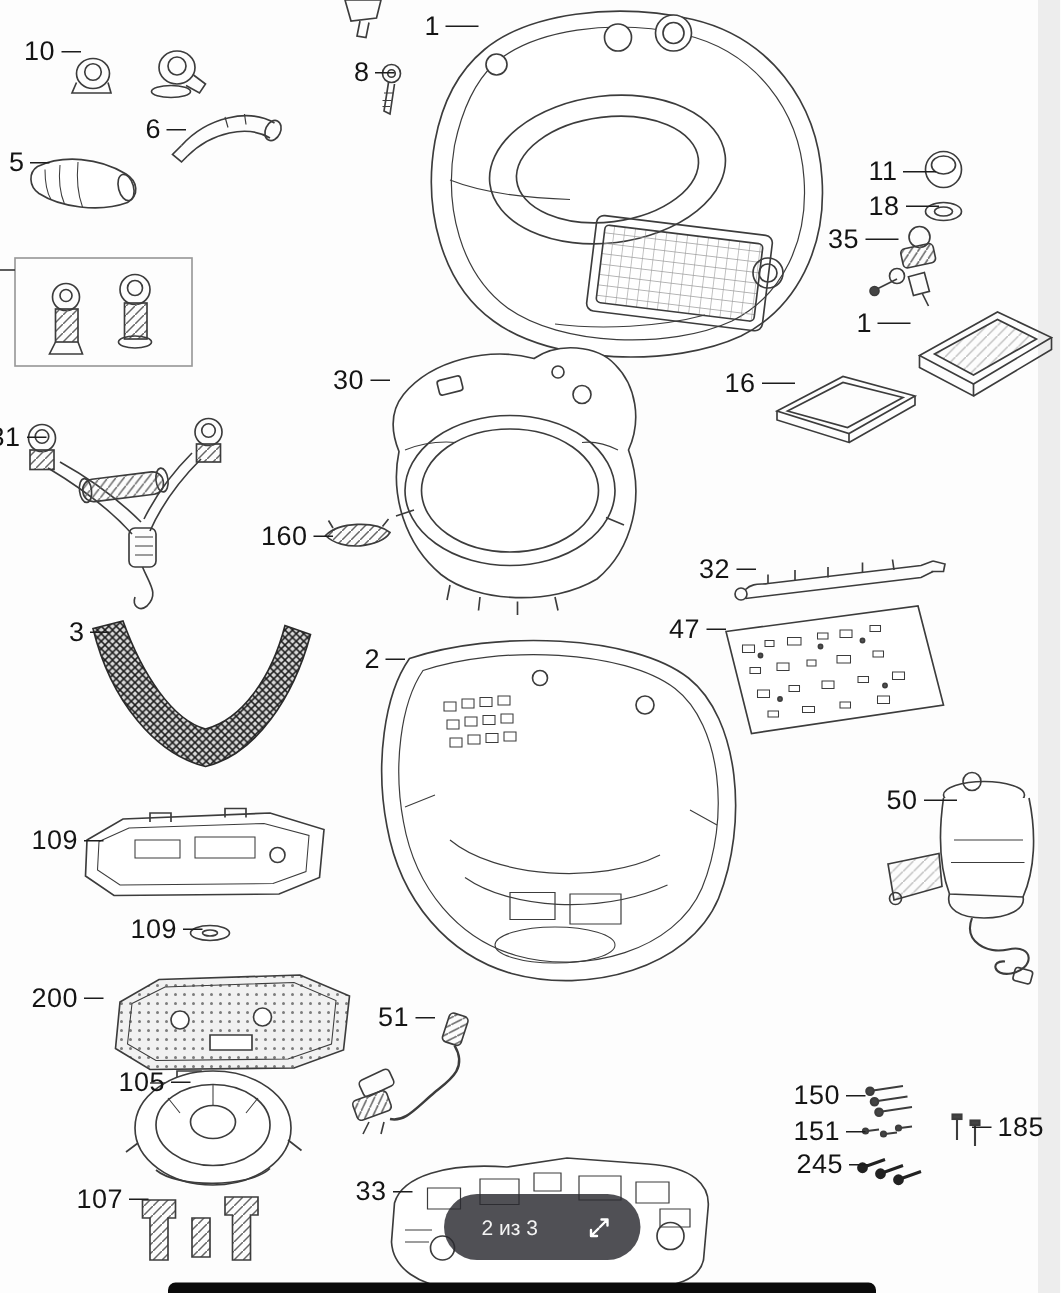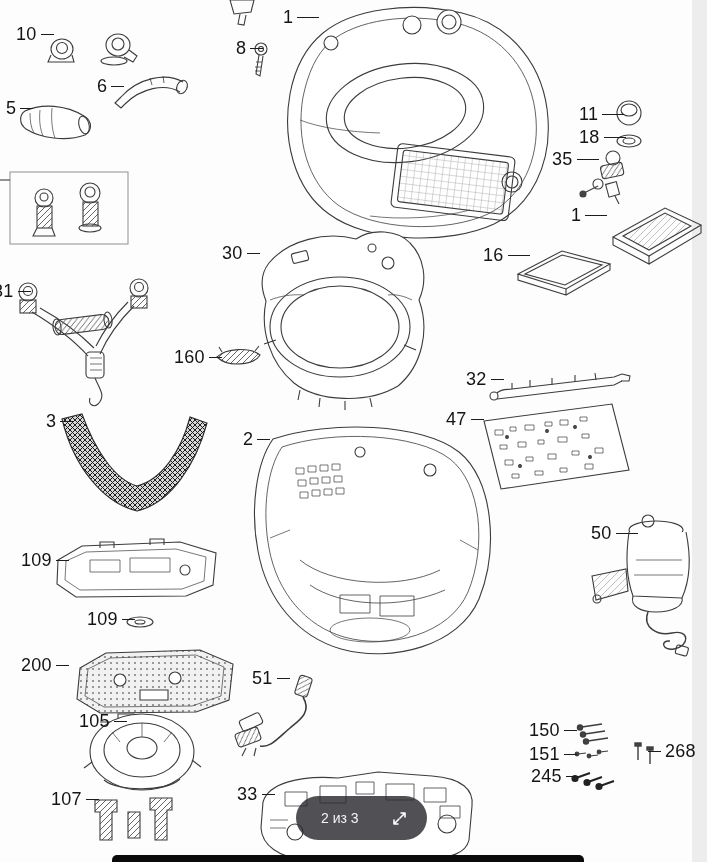--- a/index.html
+++ b/index.html
@@ -414,21 +414,21 @@
   <div class="callout" style="left:529px;top:745px">
       <span>151</span>
       <i class="lead"></i>
     </div>
   <div class="callout" style="left:531px;top:767px">
       <span>245</span>
       <i class="lead"></i>
     </div>
   <div class="callout" style="left:648px;top:742px">
       <i class="lead"></i>
-      <span>268</span>
+      <span>185</span>
     </div>
   <div class="callout" style="left:21px;top:656px">
       <span>200</span>
       <i class="lead"></i>
     </div>
 
   <div class="pager-pill">
     <span class="pager-text">2 из 3</span>
     <span class="expand-btn">
       <svg width="17" height="17" viewBox="0 0 17 17">

